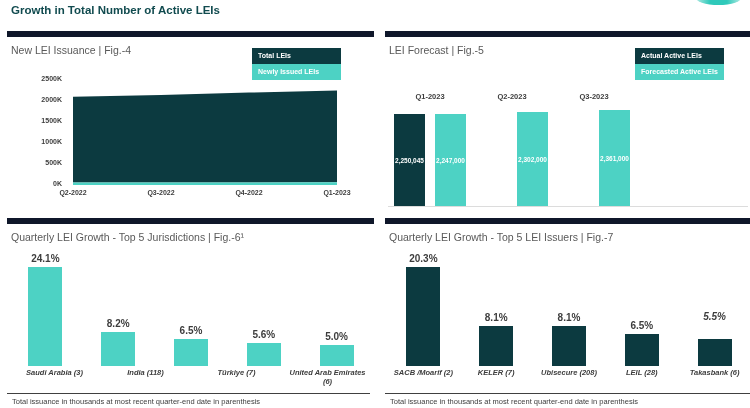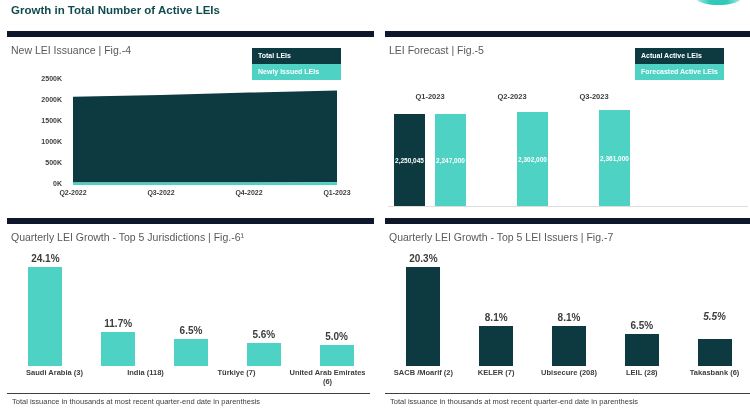--- a/index.html
+++ b/index.html
@@ -36,21 +36,21 @@
   .f5-bar.slot0 { left:0; } .f5-bar.slot1 { left:41px; }
   .f5-val { font-size:6.5px; font-weight:bold; color:#fff; white-space:nowrap; }
   .f5-baseline { position:absolute; left:3px; width:360px; top:169px; border-top:1px solid #DCDCDC; }
 
   
   .cat-bars { position:absolute; left:2px; top:0; width:364px; height:142px; display:flex; }
   .cat-col { position:relative; flex:1 1 0; }
   .cat-bar { position:absolute; bottom:0; left:50%; transform:translateX(-50%); width:34px; }
   .cat-pct { position:absolute; left:0; width:100%; text-align:center; font-size:10px; font-weight:bold; color:#3d3d3d; }
   .cat-labels { position:absolute; left:2px; top:145px; width:364px; display:flex; }
-  .cat-label { flex:1 1 0; text-align:center; font-size:7.5px; font-weight:bold; color:#3d3d3d; line-height:1.15; padding:0 2px; }
+  .cat-label { flex:1 1 0; text-align:center; font-size:7.5px; font-weight:bold; color:#3d3d3d; line-height:1.15; padding:0 2px;font-style:italic; }
 
   
   .panel-footer-line { position:absolute; left:0; right:4px; top:169px; border-top:1px solid #404040; }
   .panel-footer { position:absolute; left:5px; top:173px; font-size:7.5px; color:#404040; }
 </style>
 </head>
 <body>
 
 <div class="page">
 
@@ -121,21 +121,21 @@
 
     <section class="panel" id="panel-fig6">
       <div class="panel-title">Quarterly LEI Growth - Top 5 Jurisdictions | Fig.-6¹</div>
       <div class="cat-bars" id="fig6-bars">
           <div class="cat-col">
             <div class="cat-bar" style="height: 99px; background: rgb(77, 210, 196);"></div>
             <div class="cat-pct" style="bottom: 102px;">24.1%</div>
           </div>
           <div class="cat-col">
             <div class="cat-bar" style="height: 34px; background: rgb(77, 210, 196);"></div>
-            <div class="cat-pct" style="bottom: 37px;">11.7%</div>
+            <div class="cat-pct" style="bottom: 37px;">8.2%</div>
           </div>
           <div class="cat-col">
             <div class="cat-bar" style="height: 27px; background: rgb(77, 210, 196);"></div>
             <div class="cat-pct" style="bottom: 30px;">6.5%</div>
           </div>
           <div class="cat-col">
             <div class="cat-bar" style="height: 23px; background: rgb(77, 210, 196);"></div>
             <div class="cat-pct" style="bottom: 26px;">5.6%</div>
           </div>
           <div class="cat-col">

